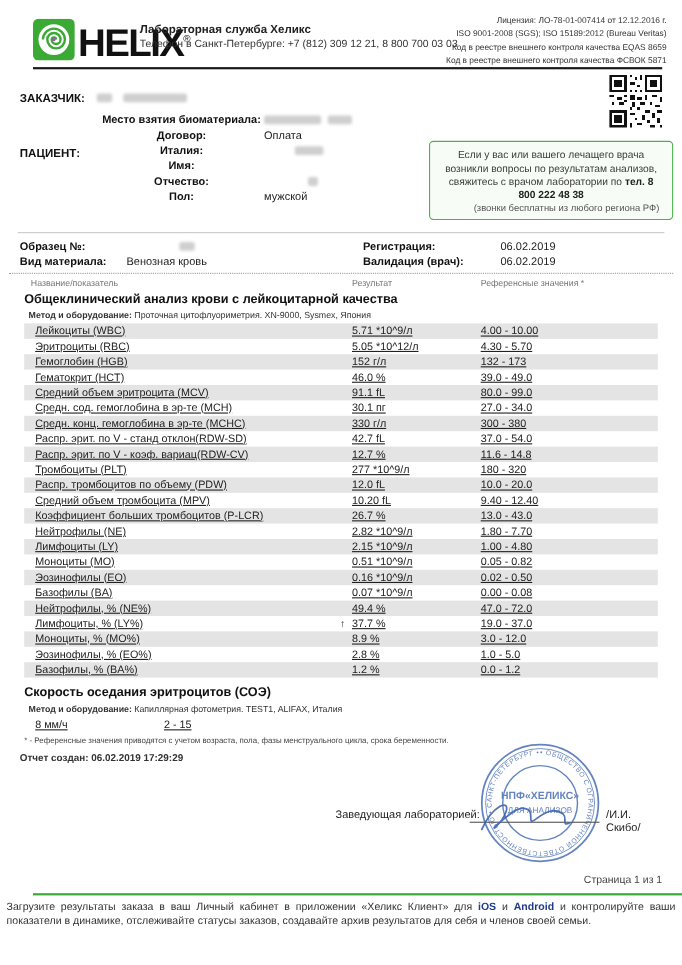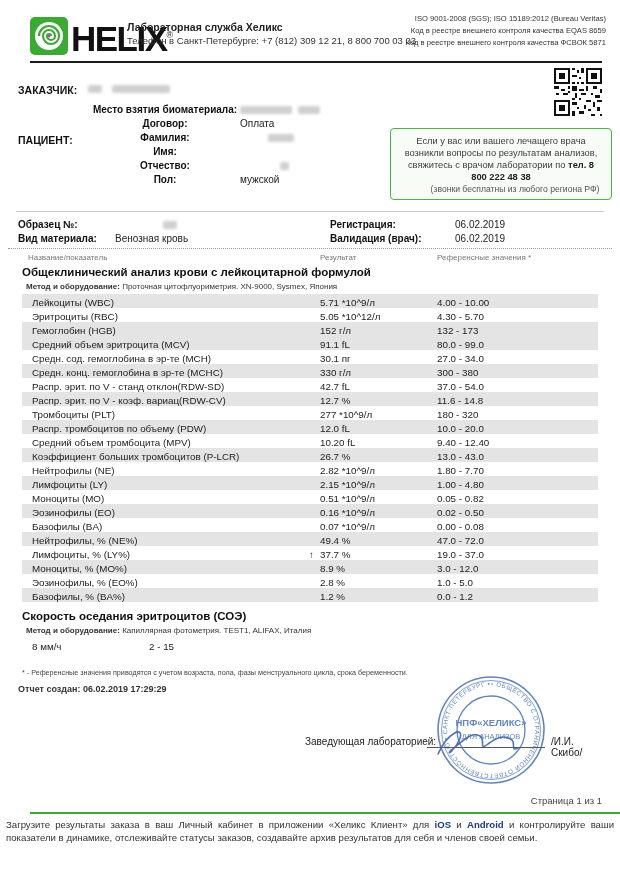--- a/index.html
+++ b/index.html
@@ -51,21 +51,21 @@
 
   
   .colheads { left:22px; top:253px; width:578px; display:flex; font-size:8px; color:#777; }
   .colheads .h-name { width:298px; padding-left:6px; }
   .colheads .h-res { width:117px; }
   .colheads .h-ref { flex:1; }
   .tablewrap { left:22px; top:264px; width:576px; }
   .sec-title { font-weight:700; font-size:11.5px; color:#111; padding:2px 0 3px 0; }
   .method { font-size:8px; color:#333; padding:1px 0 3px 4px; }
   .method b { font-weight:700; }
-  .trow { display:flex; height:14px; align-items:flex-end; padding-left:10px; font-size:9.8px; color:#222; }
+  .trow { display:flex; height:14px; align-items:center; padding-left:10px; font-size:9.8px; color:#222;text-decoration:underline; }
   .trow.shade { background:#e4e4e4; }
   .c-name { width:288px; }
   .c-result { width:117px; position:relative; }
   .c-ref { flex:1; }
   .flag { position:absolute; left:-11px; top:0; font-size:9.5px; color:#222; }
   .soe-gap { height:6px; }
 
   .footnote { left:22px; top:668px; font-size:7.2px; color:#444; }
   .created { left:18px; top:684px; font-size:9px; font-weight:700; color:#333; }
 
@@ -99,20 +99,21 @@
   </svg>
 </div>
 <div class="abs logo-text"><span>HELIX</span><span class="logo-reg">®</span></div>
 
 <div class="abs contact">
   <div class="lab-name">Лабораторная служба Хеликс</div>
   <div>Телефон в Санкт-Петербурге: +7 (812) 309 12 21, 8 800 700 03 03</div>
 </div>
 
 <div class="abs license">
+  <div>Лицензия: ЛО-78-01-007414 от 12.12.2016 г.</div>
   <div>ISO 9001-2008 (SGS); ISO 15189:2012 (Bureau Veritas)</div>
   <div>Код в реестре внешнего контроля качества EQAS 8659</div>
   <div>Код в реестре внешнего контроля качества ФСВОК 5871</div>
 </div>
 
 <div class="abs header-rule"></div>
 
 <div class="abs qr">
   <svg width="48" height="48" viewBox="0 0 21 21" shape-rendering="crispEdges">
     <rect width="21" height="21" fill="#fff"></rect>
@@ -180,21 +181,21 @@
 <div class="abs fieldgrid">
   <div class="frow">
     <div class="fl">Место взятия биоматериала:</div>
     <div class="fv"><span class="redact" style="width:52px;"></span>&nbsp;&nbsp;<span class="redact" style="width:22px;"></span></div>
   </div>
   <div class="frow">
     <div class="fl">Договор:</div>
     <div class="fv">Оплата</div>
   </div>
   <div class="frow">
-    <div class="fl">Фамилия:</div>
+    <div class="fl">Италия:</div>
     <div class="fv"><span class="redact" style="width:26px; margin-left:28px;"></span></div>
   </div>
   <div class="frow">
     <div class="fl">Имя:</div>
     <div class="fv"></div>
   </div>
   <div class="frow">
     <div class="fl">Отчество:</div>
     <div class="fv"><span class="redact" style="width:9px; margin-left:40px;"></span></div>
   </div>
@@ -227,37 +228,42 @@
 </div>
 <div class="abs dotted-rule"></div>
 
 <div class="abs colheads">
   <div class="h-name">Название/показатель</div>
   <div class="h-res">Результат</div>
   <div class="h-ref">Референсные значения *</div>
 </div>
 
 <div class="abs tablewrap">
-  <div class="sec-title">Общеклинический анализ крови с лейкоцитарной формулой</div>
+  <div class="sec-title">Общеклинический анализ крови с лейкоцитарной качества</div>
   <div class="method"><b>Метод и оборудование:</b> <span>Проточная цитофлуориметрия. XN-9000, Sysmex, Япония</span></div>
   <div>
       <div class="trow shade">
         <div class="c-name">Лейкоциты (WBC)</div>
         <div class="c-result">5.71 *10^9/л</div>
         <div class="c-ref">4.00 - 10.00</div>
       </div>
       <div class="trow">
         <div class="c-name">Эритроциты (RBC)</div>
         <div class="c-result">5.05 *10^12/л</div>
         <div class="c-ref">4.30 - 5.70</div>
       </div>
       <div class="trow shade">
         <div class="c-name">Гемоглобин (HGB)</div>
         <div class="c-result">152 г/л</div>
         <div class="c-ref">132 - 173</div>
+      </div>
+      <div class="trow">
+        <div class="c-name">Гематокрит (HCT)</div>
+        <div class="c-result">46.0 %</div>
+        <div class="c-ref">39.0 - 49.0</div>
       </div>
       <div class="trow shade">
         <div class="c-name">Средний объем эритроцита (MCV)</div>
         <div class="c-result">91.1 fL</div>
         <div class="c-ref">80.0 - 99.0</div>
       </div>
       <div class="trow">
         <div class="c-name">Средн. сод. гемоглобина в эр-те (MCH)</div>
         <div class="c-result">30.1 пг</div>
         <div class="c-ref">27.0 - 34.0</div>

